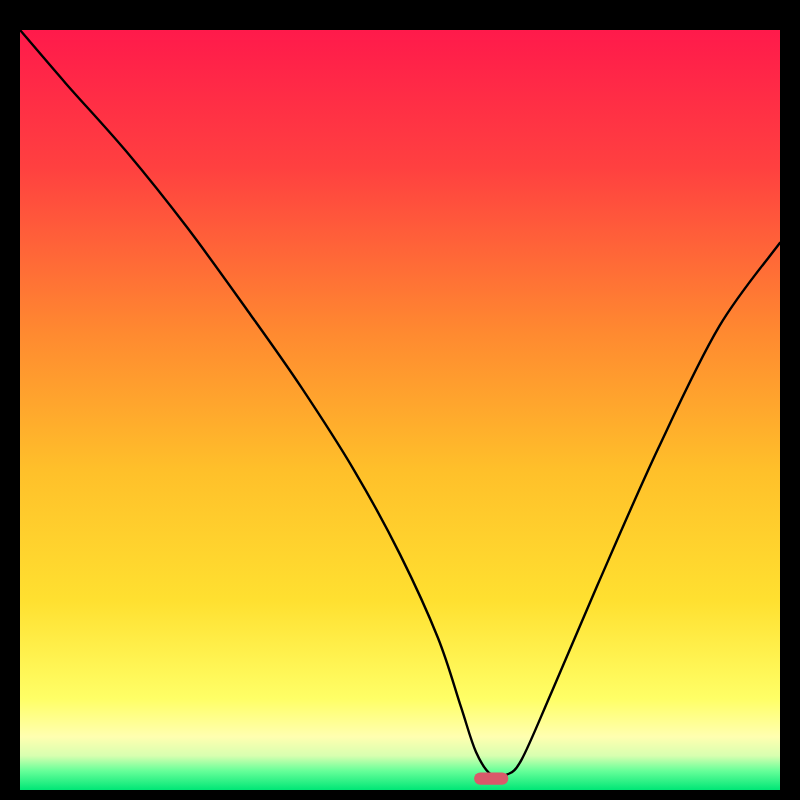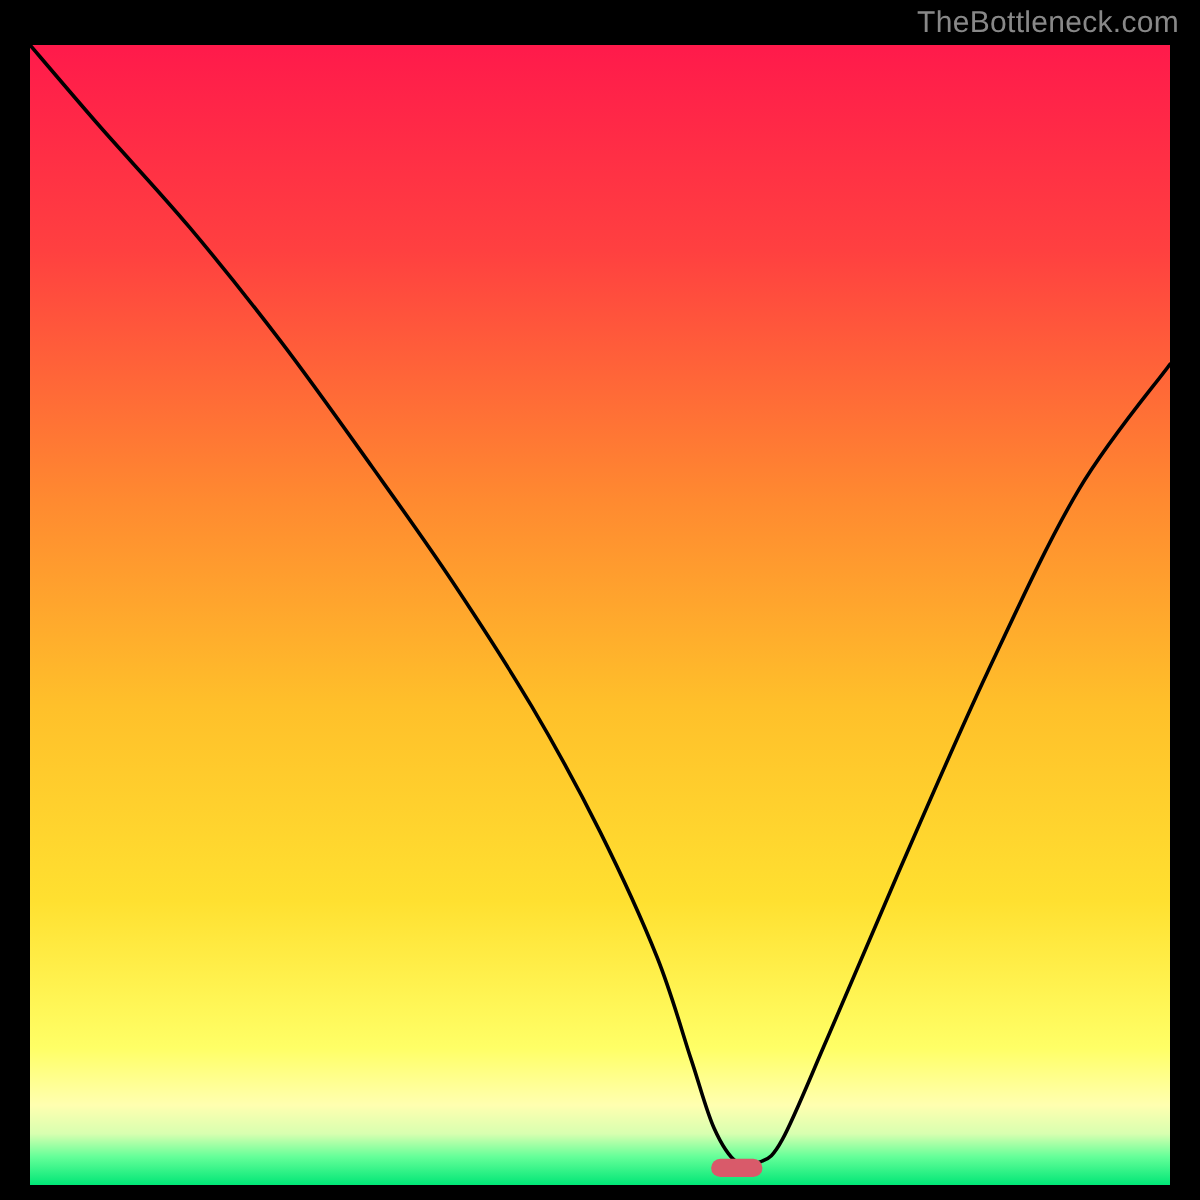--- a/index.html
+++ b/index.html
@@ -39,21 +39,20 @@
     width: 760px;
     height: 760px;
     display: block;
   }
 </style>
 </head>
 <body>
 
 <div class="frame">
 
-  <div class="watermark">TheBottleneck.com</div>
 
   <div class="plot">
     <svg viewBox="0 0 760 760" xmlns="http://www.w3.org/2000/svg">
       <defs>
         <linearGradient id="bg-grad" x1="0" y1="0" x2="0" y2="1">
 
         <stop offset="0%" stop-color="#ff1a4b"></stop>
             <stop offset="18%" stop-color="#ff4040"></stop>
             <stop offset="40%" stop-color="#ff8a30"></stop>
             <stop offset="57.99999999999999%" stop-color="#ffc02a"></stop>

